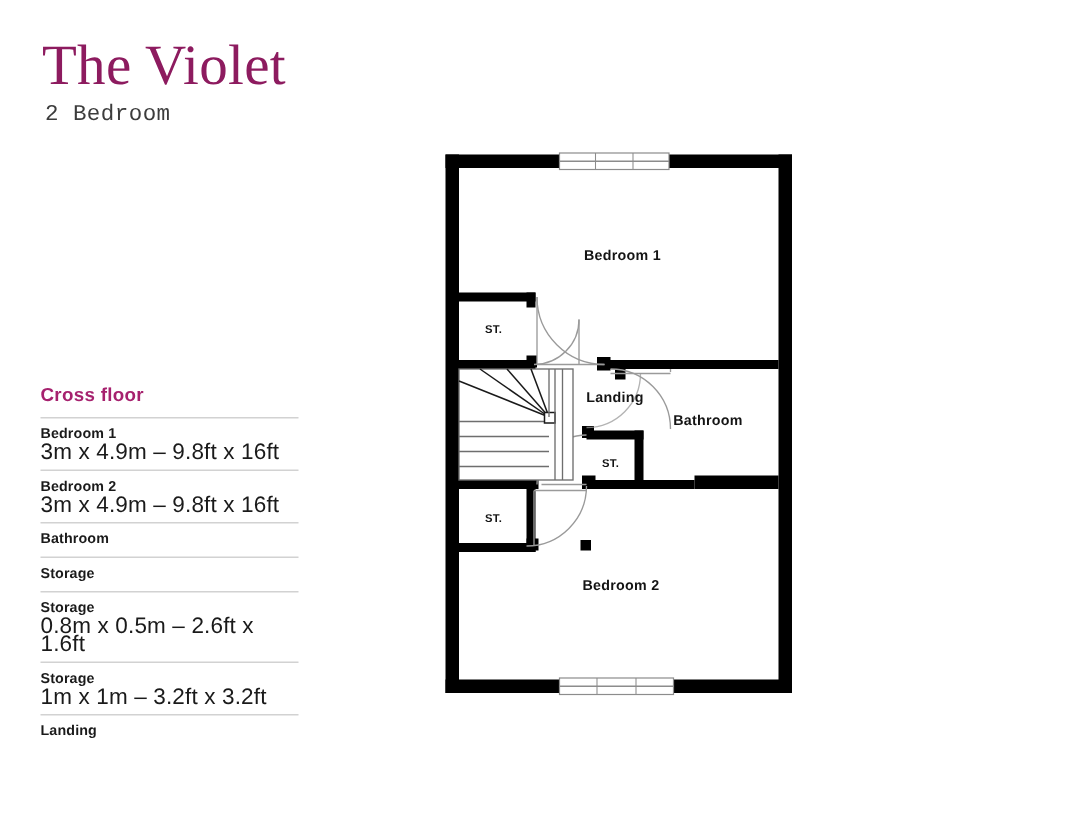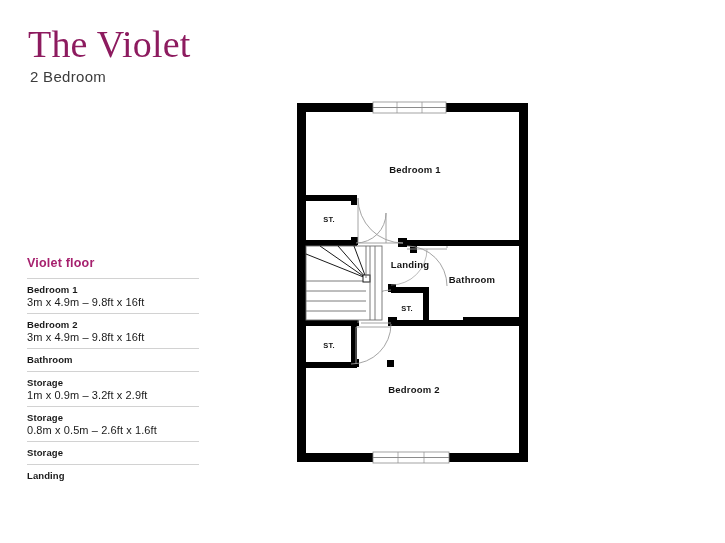--- a/index.html
+++ b/index.html
@@ -28,20 +28,21 @@
     letter-spacing: 0.2px;
     white-space: nowrap;
   }
   #plan-subtitle {
     position: absolute;
     left: 30px;
     top: 68px;
     font-size: 15px;
     color: #3c3c3c;
     letter-spacing: 0.3px;
+    font-family: Liberation Mono, monospace;
   }
 
   
   #logo {
     position: absolute;
     left: 614px;
     top: 20px;
     width: 94px;
     height: 82px;
   }
@@ -67,21 +68,21 @@
   }
   .sched-row:first-of-type { border-top: 1px solid #d2d2d2; }
   .sched-name {
     font-size: 9.5px;
     font-weight: bold;
     color: #1a1a1a;
     line-height: 12px;
     letter-spacing: 0.1px;
   }
   .sched-dims {
-    font-size: 11px;
+    font-size: 15px;
     color: #1a1a1a;
     line-height: 12px;
     letter-spacing: 0.1px;
   }
 
   
   #floorplan {
     position: absolute;
     left: 290px;
     top: 96px;
@@ -108,43 +109,43 @@
 </head>
 <body>
 
 <div id="page">
 
   <div id="plan-title">The Violet</div>
   <div id="plan-subtitle">2 Bedroom</div>
 
 
   <div id="schedule">
-    <div id="schedule-heading">Violet floor</div>
+    <div id="schedule-heading">Cross floor</div>
 
     <div class="sched-row">
       <div class="sched-name">Bedroom 1</div>
       <div class="sched-dims">3m x 4.9m – 9.8ft x 16ft</div>
     </div>
     <div class="sched-row">
       <div class="sched-name">Bedroom 2</div>
       <div class="sched-dims">3m x 4.9m – 9.8ft x 16ft</div>
     </div>
     <div class="sched-row">
       <div class="sched-name">Bathroom</div>
     </div>
     <div class="sched-row">
       <div class="sched-name">Storage</div>
-      <div class="sched-dims">1m x 0.9m – 3.2ft x 2.9ft</div>
     </div>
     <div class="sched-row">
       <div class="sched-name">Storage</div>
       <div class="sched-dims">0.8m x 0.5m – 2.6ft x 1.6ft</div>
     </div>
     <div class="sched-row">
       <div class="sched-name">Storage</div>
+      <div class="sched-dims">1m x 1m – 3.2ft x 3.2ft</div>
     </div>
     <div class="sched-row">
       <div class="sched-name">Landing</div>
     </div>
   </div>
 
   <div id="floorplan">
     <svg width="245" height="376" viewBox="0 0 245 376" xmlns="http://www.w3.org/2000/svg">
 
       <g fill="#000000">

